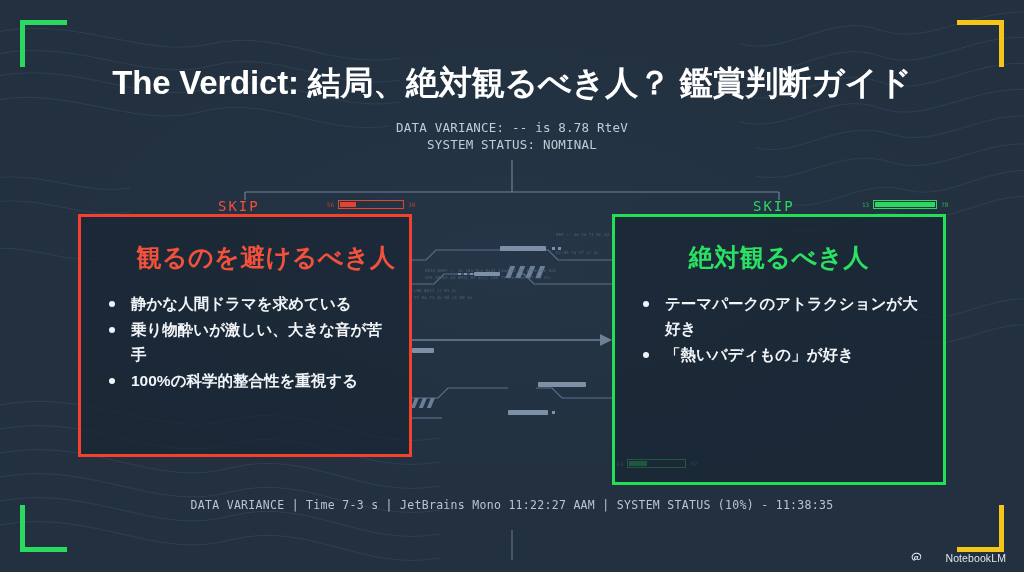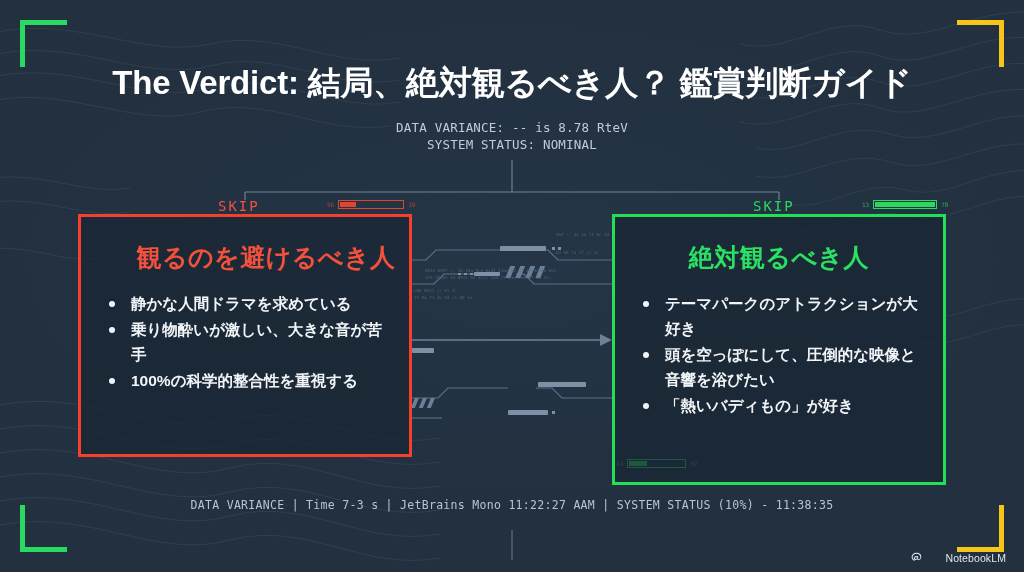--- a/index.html
+++ b/index.html
@@ -339,21 +339,20 @@
       <li>静かな人間ドラマを求めている</li>
       <li>乗り物酔いが激しい、大きな音が苦手</li>
       <li>100%の科学的整合性を重視する</li>
     </ul>
   </div>
 
   <div class="panel watch">
     <div class="panel-heading">絶対観るべき人</div>
     <ul class="panel-list">
       <li>テーマパークのアトラクションが大好き</li>
-      <li>頭を空っぽにして、圧倒的な映像と音響を浴びたい</li>
       <li>「熱いバディもの」が好き</li>
     </ul>
   </div>
 
   <div class="statusbar">DATA VARIANCE | Time 7-3 s | JetBrains Mono 11:22:27 AAM | SYSTEM STATUS (10%) - 11:38:35</div>
 
   <svg class="hud" style="left:505px; top:530px;" width="14" height="34">
     <line x1="7" y1="0" x2="7" y2="30" stroke="#5d718a" stroke-width="1.2"></line>
   </svg>
 

